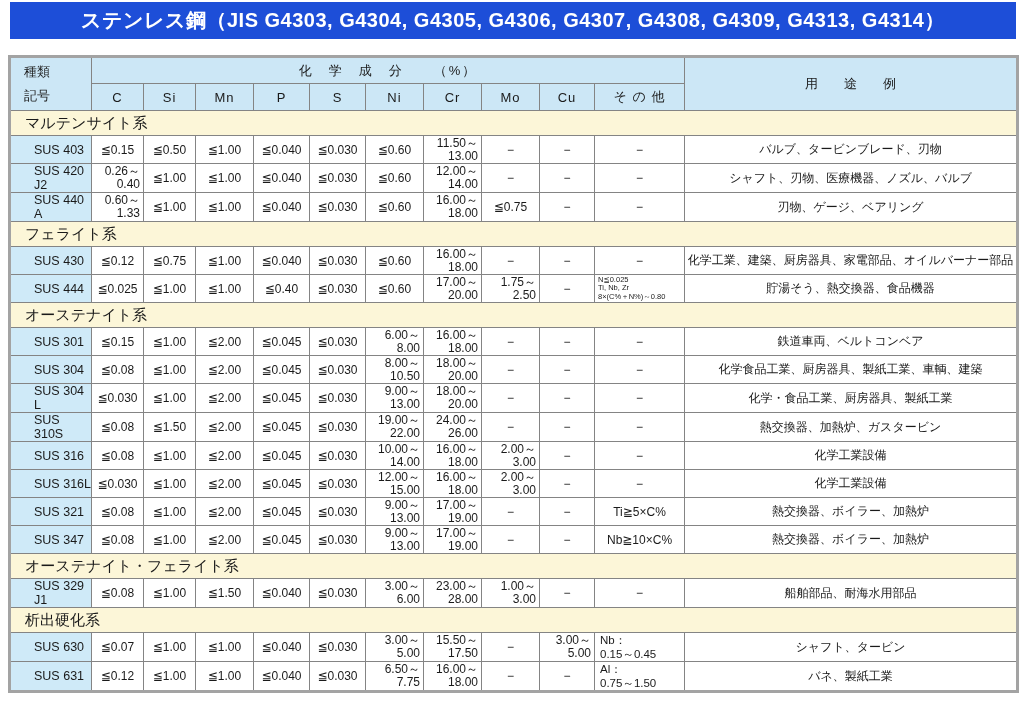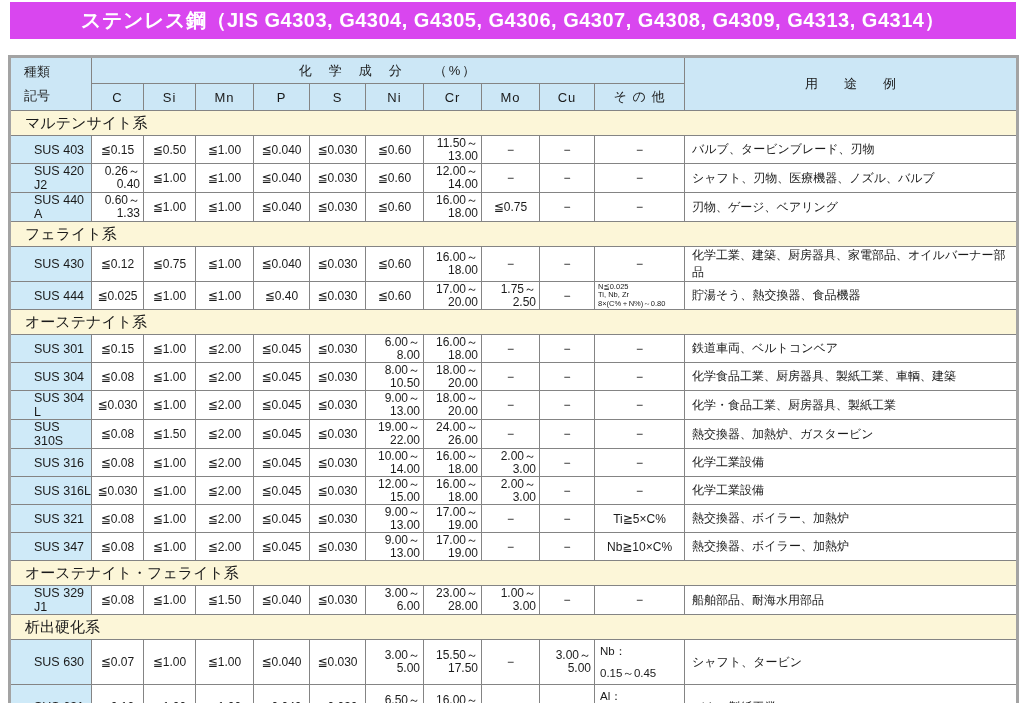--- a/index.html
+++ b/index.html
@@ -4,21 +4,21 @@
 <style>
   * { box-sizing: border-box; }
   html, body { margin:0; padding:0; }
   body {
     width:1024px; height:703px; background:#ffffff;
     font-family:"Liberation Sans","DejaVu Sans",sans-serif;
     color:#1a1a1a; position:relative; overflow:hidden;
   }
   .title-bar {
     position:absolute; left:10px; top:2px; width:1006px; height:37px;
-    background:#d946ef; color:#ffffff;
+    background:#1d4ed8; color:#ffffff;
     display:flex; align-items:center; justify-content:center;
     font-size:20px; font-weight:bold; letter-spacing:0.5px;
   }
   table.spec {
     position:absolute; left:8px; top:55px; width:1008px;
     border-collapse:collapse; table-layout:fixed;
     border:3px solid #a3a3a3;
   }
   .spec th, .spec td { border:1px solid #848484; padding:0; overflow:hidden; }
   .spec thead th {
@@ -40,27 +40,27 @@
   td.code {
     background:#cfeaf8; text-align:left; padding-left:23px; font-size:12.5px;
   }
   td.val { text-align:center; font-size:12px; }
   td.range {
     text-align:right; padding-right:3px; white-space:pre-line;
     font-size:12px; line-height:13px; vertical-align:middle;
   }
   td.other2 {
     text-align:left; padding-left:5px; white-space:pre-line;
-    font-size:11.5px; line-height:22px;
+    font-size:11.5px; line-height:14px;
   }
   td.tiny {
     text-align:left; padding-left:3px; white-space:pre-line;
     font-size:7.5px; line-height:8.5px;
   }
-  td.usage { text-align:left; padding-left:7px; font-size:12px; }
+  td.usage { text-align:center; padding-left:0; font-size:12px; }
 </style>
 </head>
 <body>
 
 <div class="title-bar">ステンレス鋼（JIS G4303, G4304, G4305, G4306, G4307, G4308, G4309, G4313, G4314）</div>
 
 <table class="spec">
   <colgroup>
     <col style="width:82px">
       <col style="width:52px">

